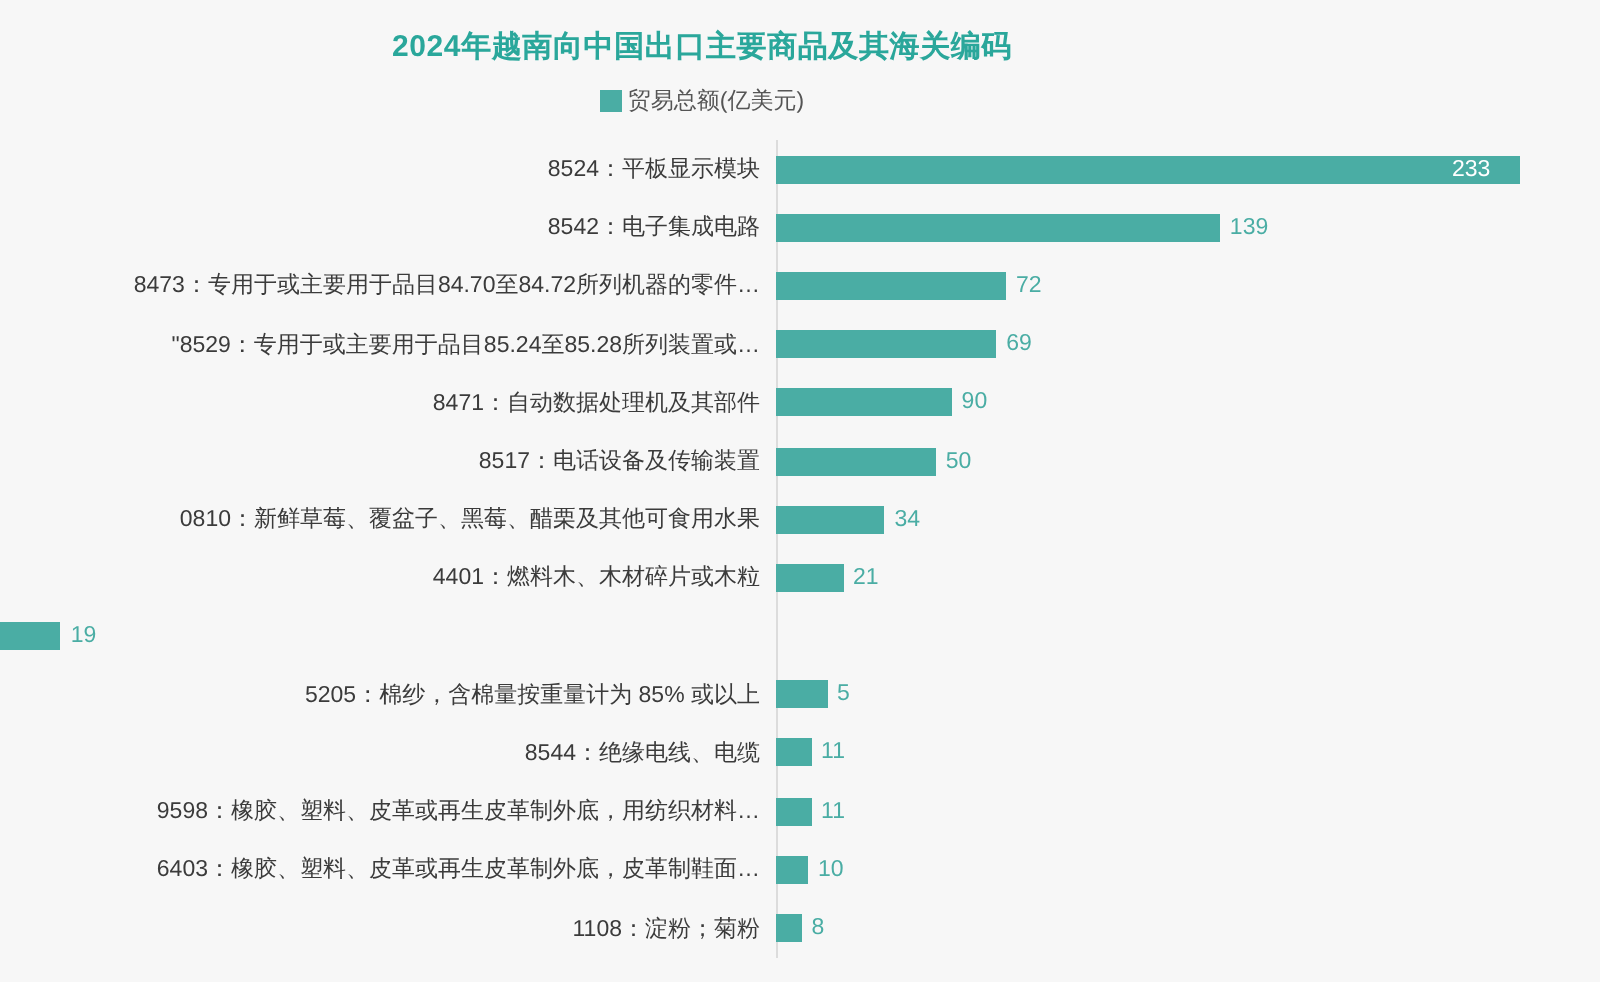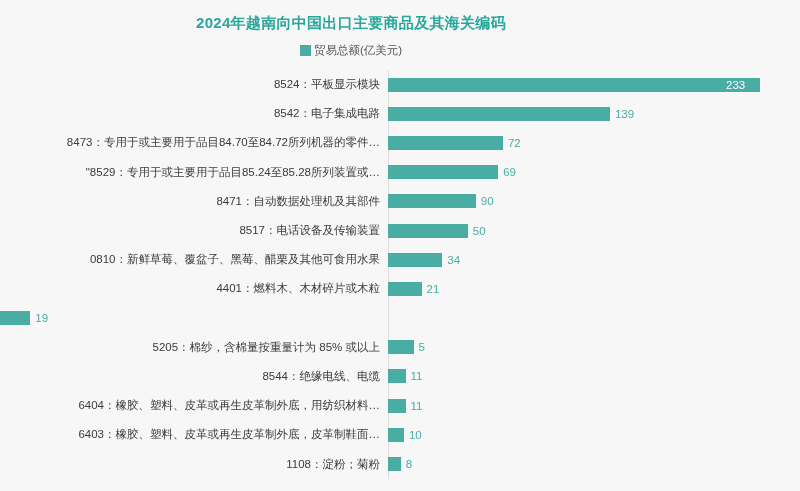--- a/index.html
+++ b/index.html
@@ -183,21 +183,21 @@
         </div>
       </div>
       <div class="row">
         <div class="cat-label">8544：绝缘电线、电缆</div>
         <div class="bar-area">
           <div class="bar" style="width: 17.5622px; background: rgb(74, 173, 164);"></div>
           <span class="bar-value" style="color: rgb(74, 173, 164);">11</span>
         </div>
       </div>
       <div class="row">
-        <div class="cat-label">6404：橡胶、塑料、皮革或再生皮革制外底，用纺织材料…</div>
+        <div class="cat-label">9598：橡胶、塑料、皮革或再生皮革制外底，用纺织材料…</div>
         <div class="bar-area">
           <div class="bar" style="width: 17.5622px; background: rgb(74, 173, 164);"></div>
           <span class="bar-value" style="color: rgb(74, 173, 164);">11</span>
         </div>
       </div>
       <div class="row">
         <div class="cat-label">6403：橡胶、塑料、皮革或再生皮革制外底，皮革制鞋面…</div>
         <div class="bar-area">
           <div class="bar" style="width: 15.9657px; background: rgb(74, 173, 164);"></div>
           <span class="bar-value" style="color: rgb(74, 173, 164);">10</span>

